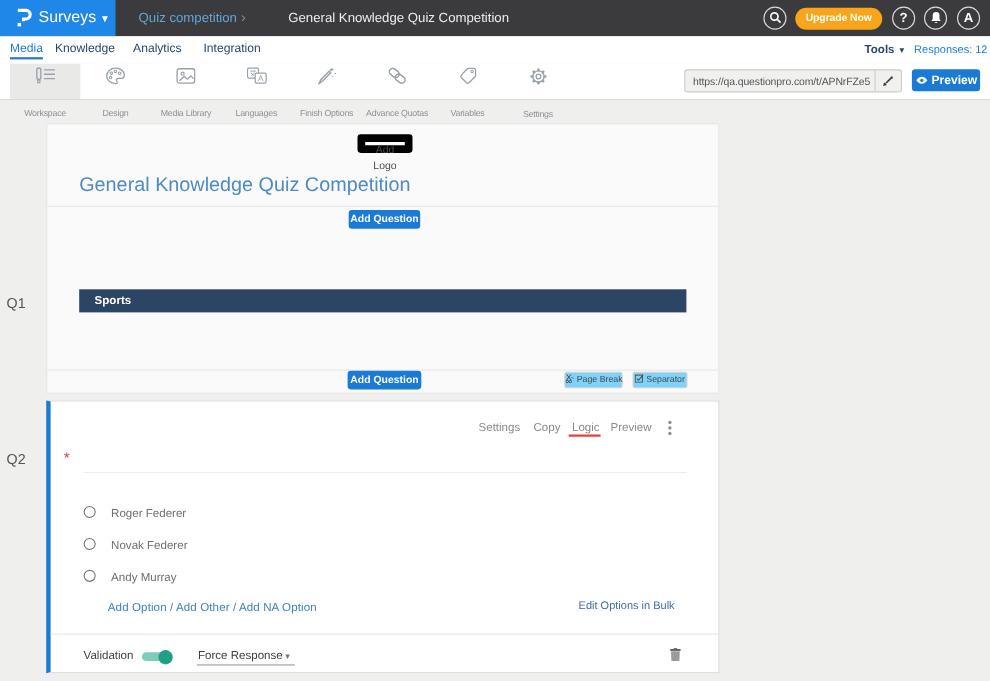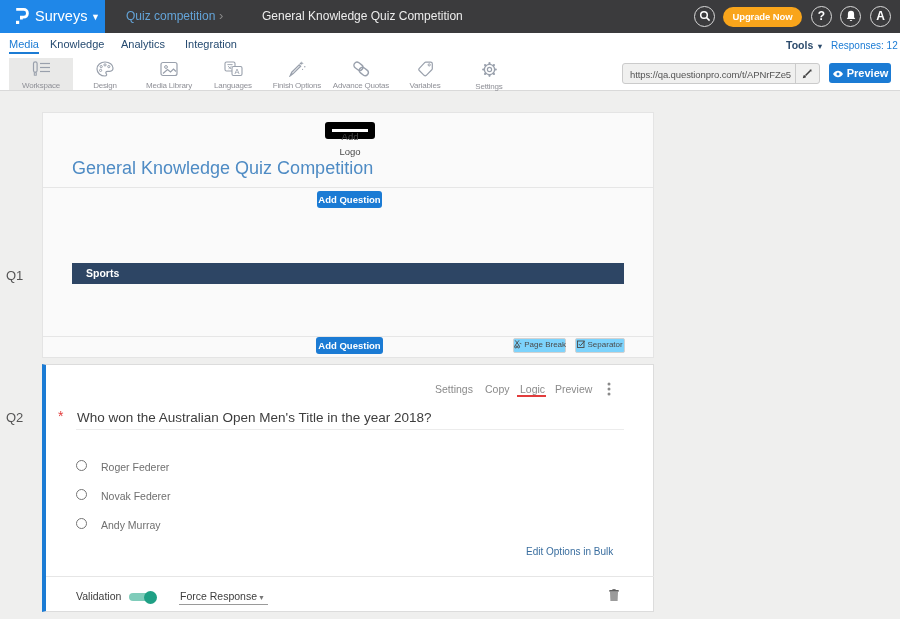--- a/index.html
+++ b/index.html
@@ -22,21 +22,21 @@
 .navrow .lnk { position:absolute; top:5px; font-size:11px; color:#254a70; }
 .navrow .active { color:#1b7bd4; border-bottom:2px solid #1b7bd4; padding-bottom:2px; }
 .tools { position:absolute; left:786px; top:6px; font-size:10.5px; color:#2b4a6b; font-weight:bold; }
 .responses { position:absolute; left:831px; top:7px; font-size:10px; color:#1b7bd4; white-space:nowrap; }
 
 
 .toolbar { position:absolute; left:0; top:58px; width:900px; height:33px; background:#fff; border-bottom:1px solid #d9d9d9; }
 .tool { position:absolute; top:0; width:64px; height:32px; text-align:center; }
 .tool.active { background:#e9e9e8; }
 .tool svg { margin-top:3px; }
-.tool .lb { font-size:8px; color:#8f9097; margin-top:0px; letter-spacing:-0.2px; }
+.tool .lb { font-size:8px; color:#8f9097; margin-top:16px; letter-spacing:-0.2px; }
 .urlbox { position:absolute; left:622px; top:5px; width:198px; height:21px; background:#f0f0ef; border:1px solid #cbcbcb; border-radius:3px; }
 .urlbox .u { position:absolute; left:7px; top:4.5px; font-size:9.5px; letter-spacing:-0.1px; color:#555; white-space:nowrap; }
 .urlbox .pen { position:absolute; right:0; top:0; width:24px; height:19px; border-left:1px solid #cbcbcb; text-align:center; }
 .previewbtn { position:absolute; left:829px; top:5px; width:62px; height:20px; background:#1b7bd4; color:#fff; border-radius:3px; font-size:11px; font-weight:bold; text-align:center; line-height:20px; }
 
 
 .qlabel { position:absolute; font-size:13px; color:#555; }
 .card1 { position:absolute; left:42px; top:112px; width:612px; height:246px; background:#fafafa; border:1px solid #e4e4e4; }
 .addlogo { position:absolute; left:282px; top:9px; width:50px; height:17px; background:#fff; border:7px solid #000000; border-radius:3px; font-size:9.5px; color:#4a4a4a; text-align:center; line-height:15px; }
 .title { position:absolute; left:29px; top:45px; font-size:18px; color:#4e8bc4; }
@@ -226,28 +226,28 @@
   <span class="q2lnk" style="left:439px;">Copy</span>
   <span class="q2lnk" style="left:474px;">Logic</span>
   <span class="q2lnk" style="left:509px;">Preview</span>
   <svg style="position:absolute; left:561px; top:17px;" width="4" height="14" viewBox="0 0 4 14">
       <circle cx="2" cy="2" r="1.5" fill="#8a8a8a"></circle>
       <circle cx="2" cy="7" r="1.5" fill="#8a8a8a"></circle>
       <circle cx="2" cy="12" r="1.5" fill="#8a8a8a"></circle>
     </svg>
   <div class="redline"></div>
   <span class="star">*</span>
-  <span class="qtext">Who won the Australian Open Men's Title in the year 2018?</span>
   <div class="qline"></div>
   <div class="radio" style="left:30px; top:94.5px;"></div>
     <span class="olbl" style="left:55px; top:96px;">Roger Federer</span>
   <div class="radio" style="left:30px; top:123.8px;"></div>
     <span class="olbl" style="left:55px; top:125px;">Novak Federer</span>
   <div class="radio" style="left:30px; top:152.8px;"></div>
     <span class="olbl" style="left:55px; top:154px;">Andy Murray</span>
+  <span class="alink" style="left:52px; color:#3d82bd; letter-spacing:0.1px;">Add Option / Add Other / Add NA Option</span>
   <span class="alink" style="left:480px; color:#3a6e9f; font-size:10px;">Edit Options in Bulk</span>
   <div class="vsep"></div>
   <span class="vallabel">Validation</span>
   <div class="toggle">
       <div class="knob"></div>
     </div>
   <span class="force">Force Response</span>
   <span class="fcaret">▼</span>
   <div class="funder"></div>
   <svg style="position:absolute; left:563px; top:224px;" width="10" height="12" viewBox="0 0 10 12">

